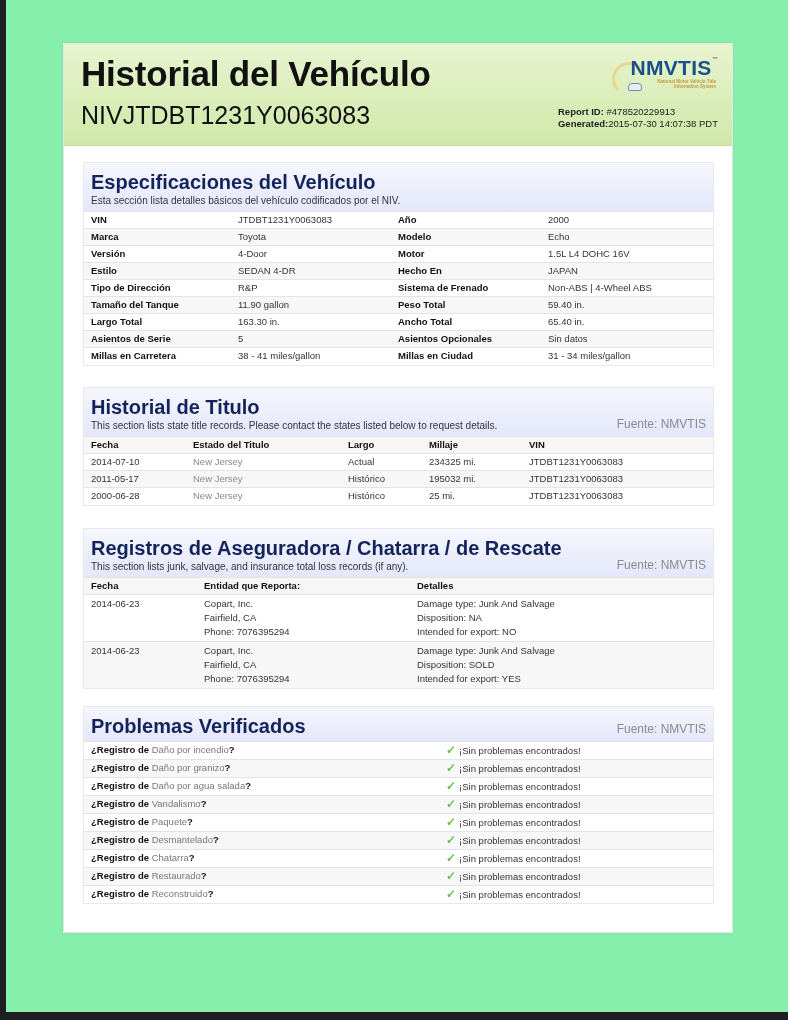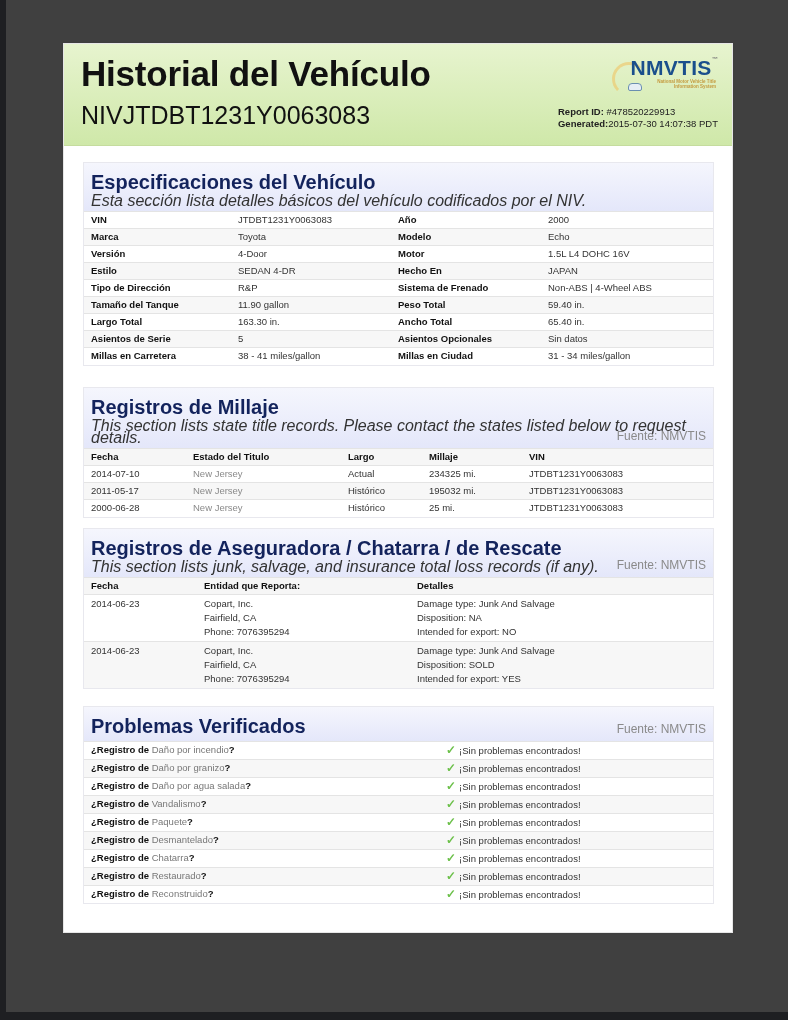--- a/index.html
+++ b/index.html
@@ -7,21 +7,21 @@
   body {
     background: #1e1f22;
     font-family: "Liberation Sans", sans-serif;
     color: #222;
     position: relative;
   }
   .page {
     position: absolute;
     left: 6px; top: 0;
     width: 782px; height: 1012px;
-    background: #404040;
+    background: #86efac;
   }
   .report {
     position: absolute;
     left: 57px; top: 43px;
     width: 670px; height: 890px;
     background: #fff;
     border: 1px solid #e6e6e6;
     box-shadow: 0 0 3px rgba(0,0,0,0.05);
   }
   .header {
@@ -81,21 +81,21 @@
   .sec-head {
     background: linear-gradient(#f5f6fd, #e4e7fa);
     padding: 8px 0 4px 7px;
     position: relative;
   }
   .sec-title {
     font-size: 20px; font-weight: bold; color: #13235c;
     line-height: 22px;
   }
   .sec-desc {
-    font-size: 16px; color: #333; margin-top: 2px; line-height: 12px; font-style: italic;
+    font-size: 10px; color: #333; margin-top: 2px; line-height: 12px;
   }
   .source {
     position: absolute; right: 7px; bottom: 5px;
     font-size: 12px; color: #8a8a8a;
   }
   table { width: 100%; border-collapse: collapse; font-size: 9.5px; }
   td, th {
     text-align: left; padding: 0 7px; height: 17px; line-height: 16px;
     border-top: 1px solid #e4e4e4; font-weight: normal; vertical-align: top;
   }
@@ -201,21 +201,21 @@
               <td class="val">38 - 41 miles/gallon</td>
               <td class="lbl">Millas en Ciudad</td>
               <td class="val">31 - 34 miles/gallon</td>
             </tr>
           </tbody>
       </table>
     </div>
 
     <div class="section" style="top:343px;">
       <div class="sec-head">
-        <div class="sec-title">Registros de Millaje</div>
+        <div class="sec-title">Historial de Titulo</div>
         <div class="sec-desc">This section lists state title records. Please contact the states listed below to request details.</div>
         <div class="source">Fuente: NMVTIS</div>
       </div>
       <table id="titles-table">
         <colgroup>
             <col style="width:102px">
             <col style="width:155px">
             <col style="width:81px">
             <col style="width:100px">
             <col>

